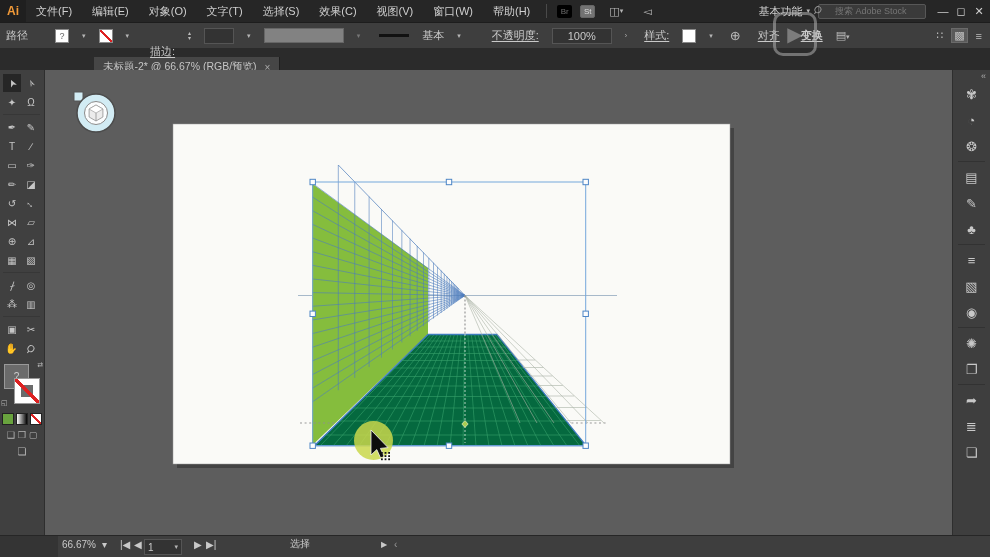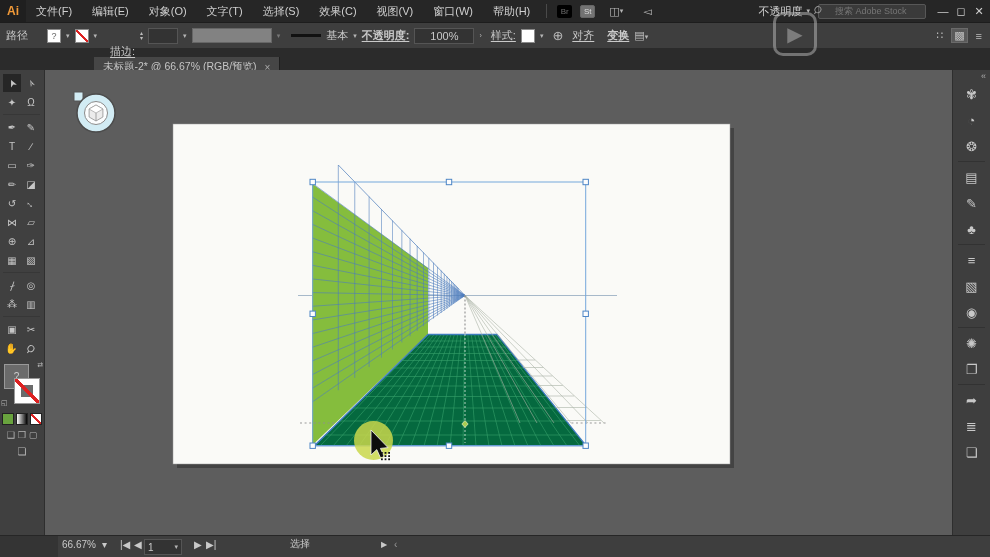--- a/index.html
+++ b/index.html
@@ -20,21 +20,21 @@
   .icon { color:#BDBDBD; }
   #workspace { margin-left:auto; display:flex; align-items:center; gap:4px; color:#CFCFCF; }
   #searchbox { width:108px; height:15px; background:#3a3a3a; border:1px solid #575757; border-radius:2px;
     color:#8a8a8a; font-size:9px; padding:0 3px 0 16px; margin:0 8px; position:relative; }
   #search-icon { position:absolute; margin-left:-120px; color:#999; font-size:10px;
     display:inline-block; transform:rotate(40deg); }
   .winbtn { width:18px; text-align:center; color:#CFCFCF; font-size:11px; }
 
   
   #controlbar { top:22px; height:26px; background:#3E3E3E; border-top:1px solid #1d1d1d;
-    display:flex; align-items:center; gap:5px; padding:0 6px; z-index:5; }
+    display:flex; align-items:center; gap:13px; padding:0 6px; z-index:5; }
   .link { text-decoration:underline; text-underline-offset:2px; }
   .sw { width:14px; height:14px; border:1px solid #8a8a8a; background:#fff; position:relative;
     display:flex; align-items:center; justify-content:center; font-size:9px; color:#666; }
   .none-slash { background:linear-gradient(45deg,#fff 42%,#D22 42%,#D22 58%,#fff 58%); }
   .chev { font-size:7px; color:#B5B5B5; }
   .stepper { display:flex; flex-direction:column; font-size:6px; line-height:5px; color:#bbb; }
   .field { background:#333; border:1px solid #555; height:16px; min-width:30px; }
   .profile { width:80px; height:15px; background:#828282; border:1px solid #666; }
   .strokeline { width:30px; height:3px; background:#111; }
   .hl-ic { background:#5a5a5a; border:1px solid #6a6a6a; padding:0 2px; }
@@ -110,21 +110,21 @@
   <div class="mini-app dim">Br</div>
   <div class="mini-app lit">St</div>
   <div class="menu-item">
       <span class="icon">◫</span>
       <span class="chev">▾</span>
     </div>
   <div class="menu-item">
       <span class="icon">◅</span>
     </div>
   <div id="workspace">
-    <span>不透明度</span>
+    <span>基本功能</span>
       <span class="chev">▾</span>
   </div>
   <span id="search-wrap">
     <input id="searchbox" placeholder="搜索 Adobe Stock" style="">
     <span id="search-icon">Ϙ</span>
   </span>
   <div class="winbtn">—</div>
   <div class="winbtn">◻</div>
   <div class="winbtn" style="margin-right:2px;">✕</div>
 </div>
@@ -140,21 +140,21 @@
       <span>▴</span>
       <span>▾</span>
     </span>
   <span class="field"></span>
     <span class="chev">▾</span>
   <span class="profile"></span>
     <span class="chev" style="color:#777;">▾</span>
   <span class="strokeline" style="margin-left:6px;"></span>
   <span>基本</span>
     <span class="chev">▾</span>
-  <span class="link" style="margin-left:0;font-weight:bold;">不透明度:</span>
+  <span class="link" style="margin-left:18px;">不透明度:</span>
   <span class="field" style="display:flex;align-items:center;padding:0 15px;">100%</span>
   <span class="chev">›</span>
   <span class="link" style="margin-left:4px;">样式:</span>
   <span class="sw"></span>
     <span class="chev">▾</span>
   <span class="icon" style="font-size:13px;margin-left:4px;">⊕</span>
   <span class="link" style="margin-left:4px;">对齐</span>
   <span class="link" style="margin-left:8px;font-weight:bold;">变换</span>
   <span><span class="icon">▤</span><span class="chev">▾</span></span>
   <span style="margin-left:auto;display:flex;align-items:center;gap:8px;">

